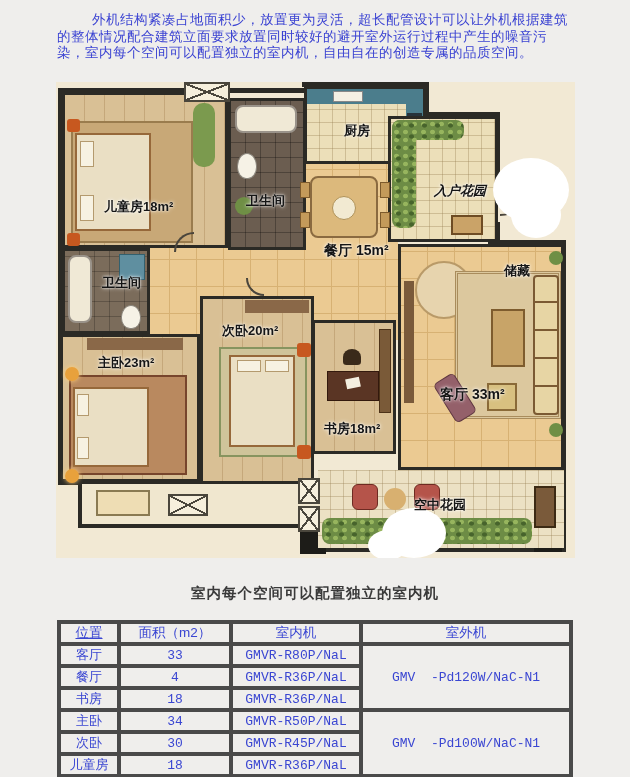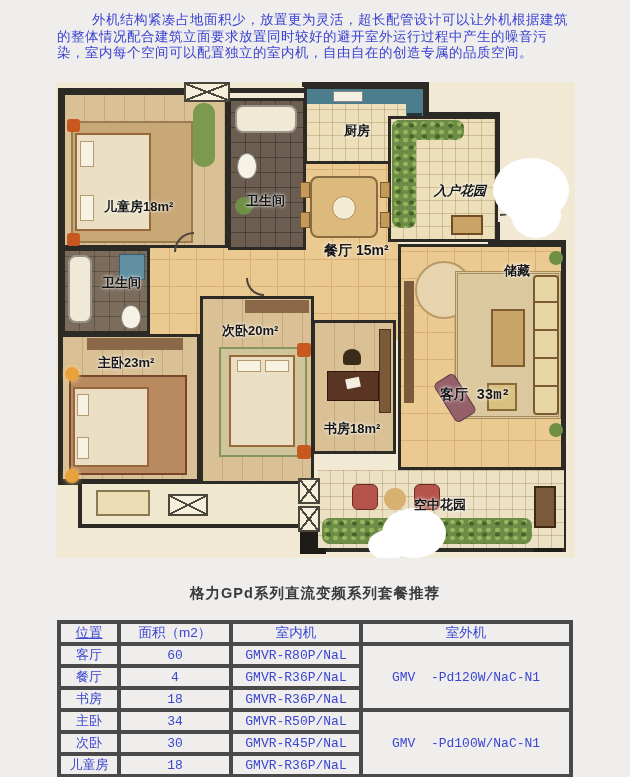--- a/index.html
+++ b/index.html
@@ -190,21 +190,21 @@
     <div style="left:14px;top:14px;width:58px;height:58px;background:#e7d4ae;border:2px solid #b99a68;border-radius:50%;"></div>
     <div class="rug" style="left:54px;top:24px;width:106px;height:148px;background:#dcc89e;border:3px double #a98c5c;"></div>
     <div style="left:132px;top:28px;width:26px;height:140px;background:#e7d5a4;border:2px solid #7b5a33;border-radius:4px;
          background-image:repeating-linear-gradient(0deg,transparent 0 26px,#7b5a33 26px 28px);"></div>
     <div style="left:90px;top:62px;width:34px;height:58px;background:#c8a468;border:2px solid #7e5c2e;"></div>
     <div style="left:42px;top:128px;width:24px;height:46px;background:#94606a;border:1px solid #5e3640;border-radius:5px;transform:rotate(-32deg);"></div>
     <div style="left:86px;top:136px;width:30px;height:28px;background:#d8c080;border:2px solid #8a6a38;"></div>
     <div style="left:148px;top:4px;width:14px;height:14px;background:#6f8f45;border-radius:50%;"></div>
     <div style="left:148px;top:176px;width:14px;height:14px;background:#6f8f45;border-radius:50%;"></div>
   </div>
-  <div class="rlabel" style="left:384px;top:304px;font-size:14px;font-family:Liberation Mono, monospace;">客厅 33m²</div>
+  <div class="rlabel" style="left:384px;top:304px;font-size:14px;">客厅 33m²</div>
 
   <div class="tile-sm" style="left:262px;top:388px;width:246px;height:78px;background-color:#ece1c4;">
     <div class="plants" style="left:4px;top:48px;width:210px;height:26px;"></div>
     <div style="left:34px;top:14px;width:26px;height:26px;background:#b5544a;border:1px solid #6e2a22;border-radius:6px;"></div>
     <div style="left:96px;top:14px;width:26px;height:26px;background:#b5544a;border:1px solid #6e2a22;border-radius:6px;"></div>
     <div style="left:66px;top:18px;width:22px;height:22px;background:#d8b070;border-radius:50%;"></div>
     <div style="left:216px;top:16px;width:22px;height:42px;background:#7a5a3a;border:2px solid #3c2a14;"></div>
   </div>
   <div class="rlabel" style="left:358px;top:414px;">空中花园</div>
 
@@ -219,33 +219,33 @@
   <div class="xbox" style="left:242px;top:424px;width:22px;height:26px;"></div>
 
   <div class="cloud" style="left:437px;top:76px;width:76px;height:64px;"></div>
   <div class="cloud" style="left:455px;top:110px;width:50px;height:46px;"></div>
   <div class="cloud" style="left:326px;top:426px;width:64px;height:50px;"></div>
   <div class="cloud" style="left:312px;top:448px;width:40px;height:30px;"></div>
 
   <div class="arc" style="left:118px;top:150px;width:20px;height:20px;transform:scaleY(-1);"></div>
 </div>
 
-<h3 class="sec-title">格力GPd系列直流变频系列套餐推荐</h3>
+<h3 class="sec-title">室内每个空间可以配置独立的室内机</h3>
 
 <table class="pkg">
   <tbody>
       <tr>
     <th class="col-loc">位置</th>
     <th class="col-area">面积（m2）</th>
     <th class="col-in">室内机</th>
     <th class="col-out">室外机</th>
   </tr>
   <tr>
     <td>客厅</td>
-    <td class="mono">60</td>
+    <td class="mono">33</td>
     <td class="mono">GMVR-R80P/NaL</td>
     <td class="outdoor" rowspan="3">GMV  -Pd120W/NaC-N1</td>
   </tr>
   <tr>
     <td>餐厅</td>
     <td class="mono">4</td>
     <td class="mono">GMVR-R36P/NaL</td>
   </tr>
   <tr>
     <td>书房</td>

